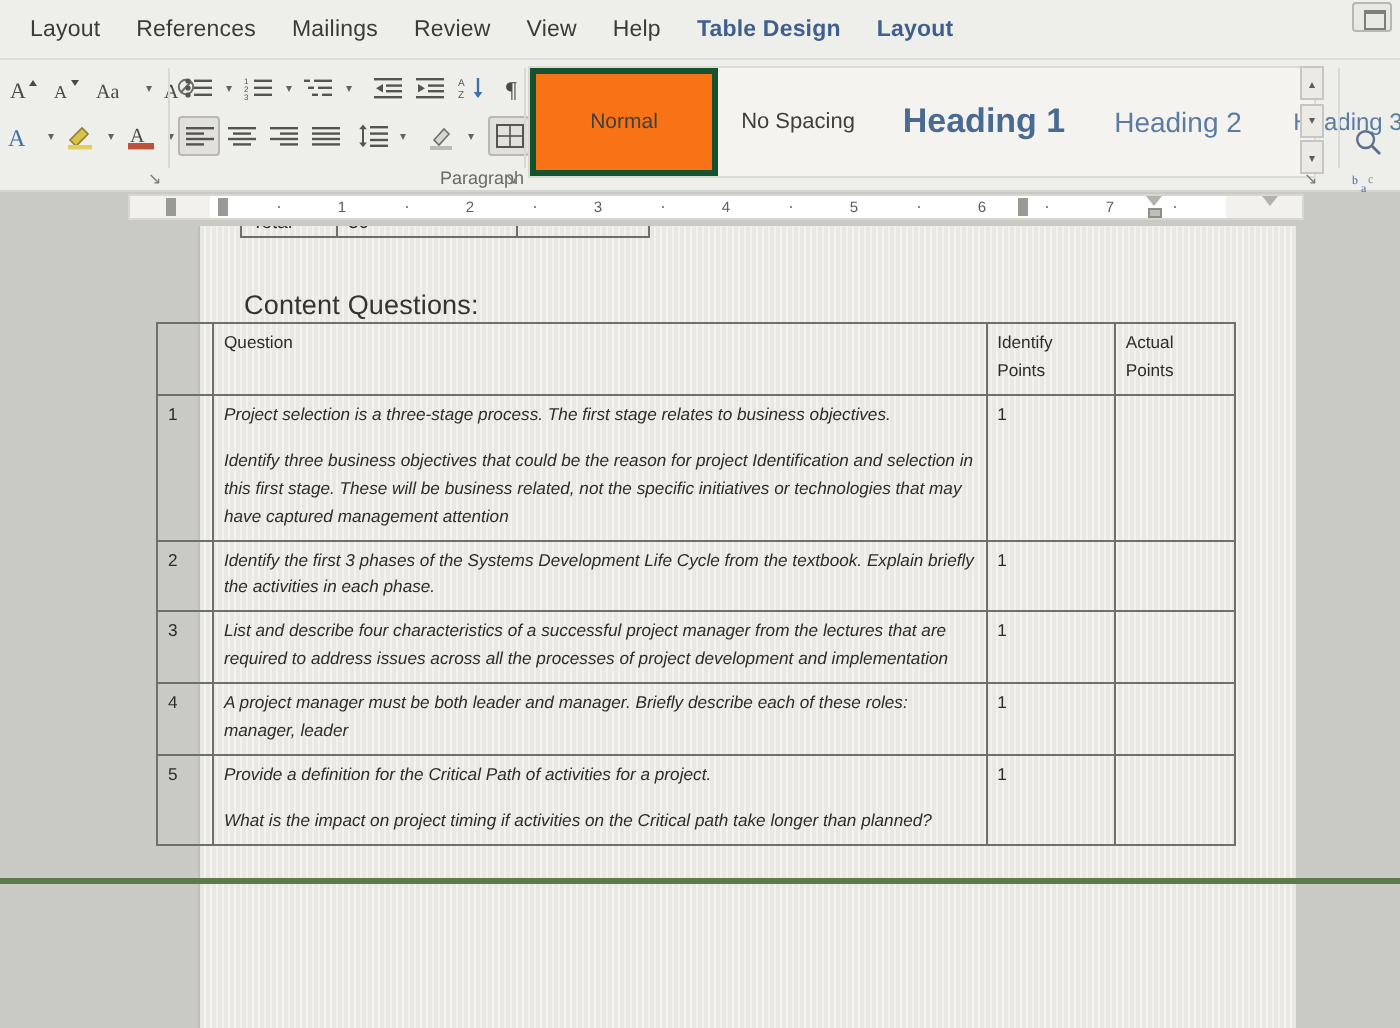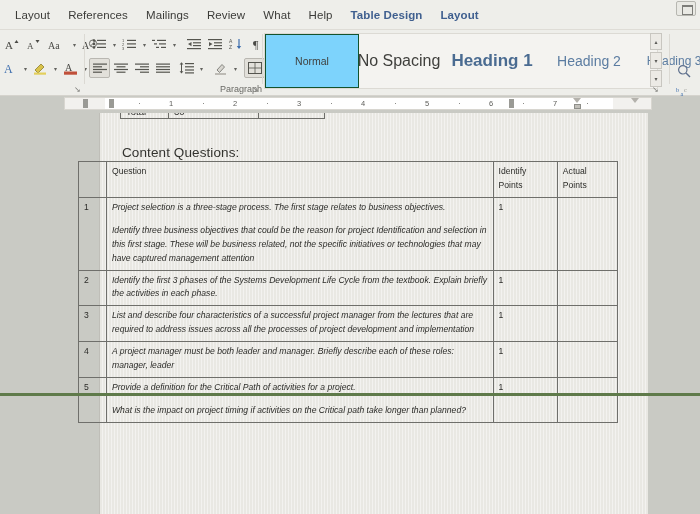--- a/index.html
+++ b/index.html
@@ -5,21 +5,21 @@
   * { box-sizing: border-box; }
   html, body {
     margin: 0; padding: 0;
     width: 700px; height: 514px;
     overflow: hidden;
     font-family: "Liberation Sans", sans-serif;
     background: #c9cac4;
   }
   #app {
     position: relative;
-    width: 700px; height: 396px;
+    width: 700px; height: 442px;
     background: #c9cac4;
   }
 
   
   .ribbon-tabs {
     position: absolute; left: 0; top: 0;
     width: 700px; height: 30px;
     background: #eeeeea;
     display: flex; align-items: center;
     padding-left: 6px;
@@ -104,25 +104,25 @@
     display: flex; align-items: stretch;
   }
   .style-item {
     flex: 0 0 auto;
     display: flex; align-items: center; justify-content: center;
     padding: 0 8px;
     border: 1px solid transparent;
     white-space: nowrap;
   }
   .style-item.sel {
-    border: 1px solid #14532d;
-    background: #7dd3fc;
+    border: 3px solid #14532d;
+    background: #f97316;
   }
   .st-normal   { font-size: 10.5px; color: #3f3f3c; width: 94px; }
-  .st-nospace  { font-size: 16px; color: #3f3f3c; width: 80px; }
+  .st-nospace  { font-size: 11px; color: #3f3f3c; width: 80px; }
   .st-h1       { font-size: 17px;   color: #4a6b91; width: 106px; font-weight: 700; }
   .st-h2       { font-size: 14px;   color: #5b7ca1; width: 88px; }
   .st-h3       { font-size: 12px;   color: #5b7ca1; width: 82px; }
 
   .gallery-scroll {
     position: absolute; right: 2px; top: 3px;
     width: 12px; height: 54px;
     display: flex; flex-direction: column; justify-content: space-between;
   }
   .gs {
@@ -267,21 +267,21 @@
 </head>
 <body>
 
 <div id="app">
 
   <div class="ribbon-tabs">
     <div class="tab">Layout</div>
     <div class="tab">References</div>
     <div class="tab">Mailings</div>
     <div class="tab">Review</div>
-    <div class="tab">What</div>
+    <div class="tab">View</div>
     <div class="tab">Help</div>
     <div class="tab ctx">Table Design</div>
     <div class="tab ctx">Layout</div>
     <div class="win-btn"></div>
   </div>
 
   <div class="ribbon">
 
     <div class="grp" style="left:0; width:84px;">
       <div class="row1" style="left:2px;">

